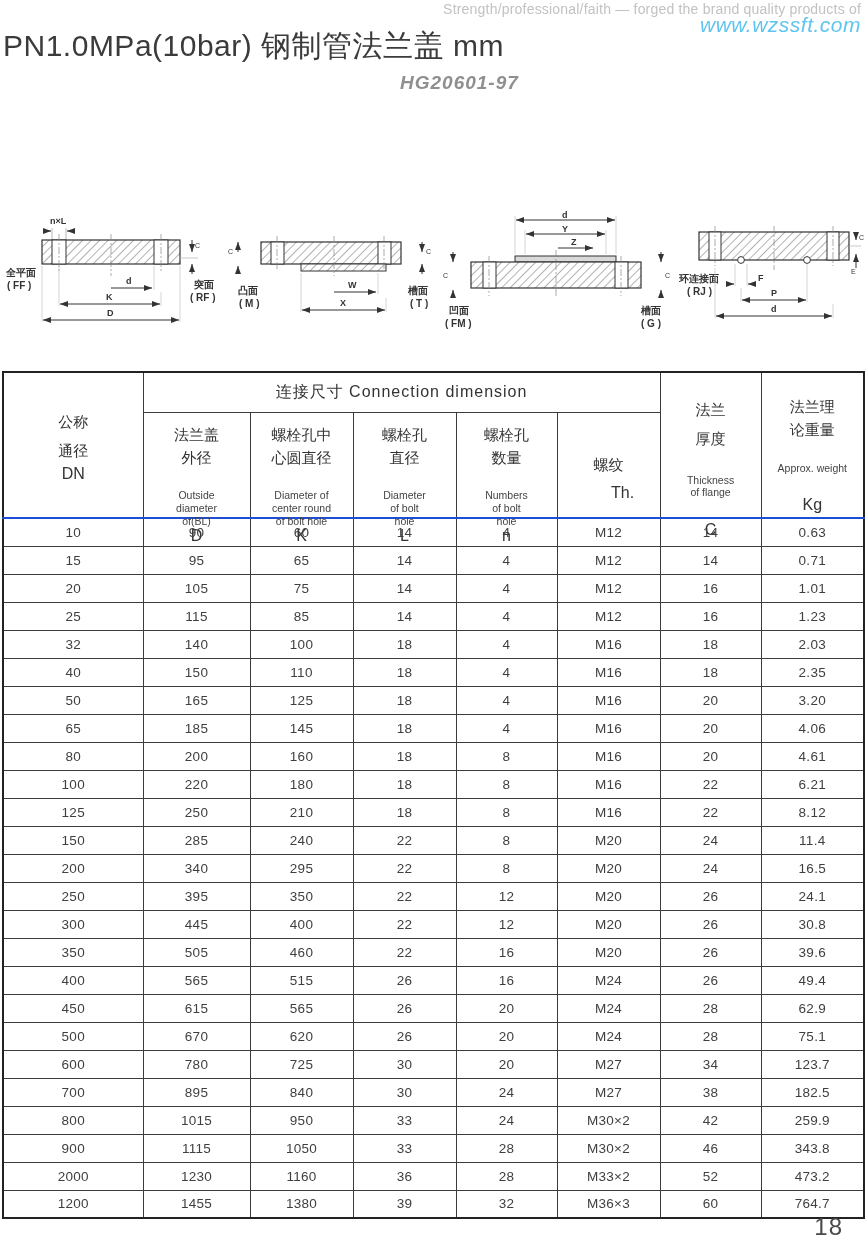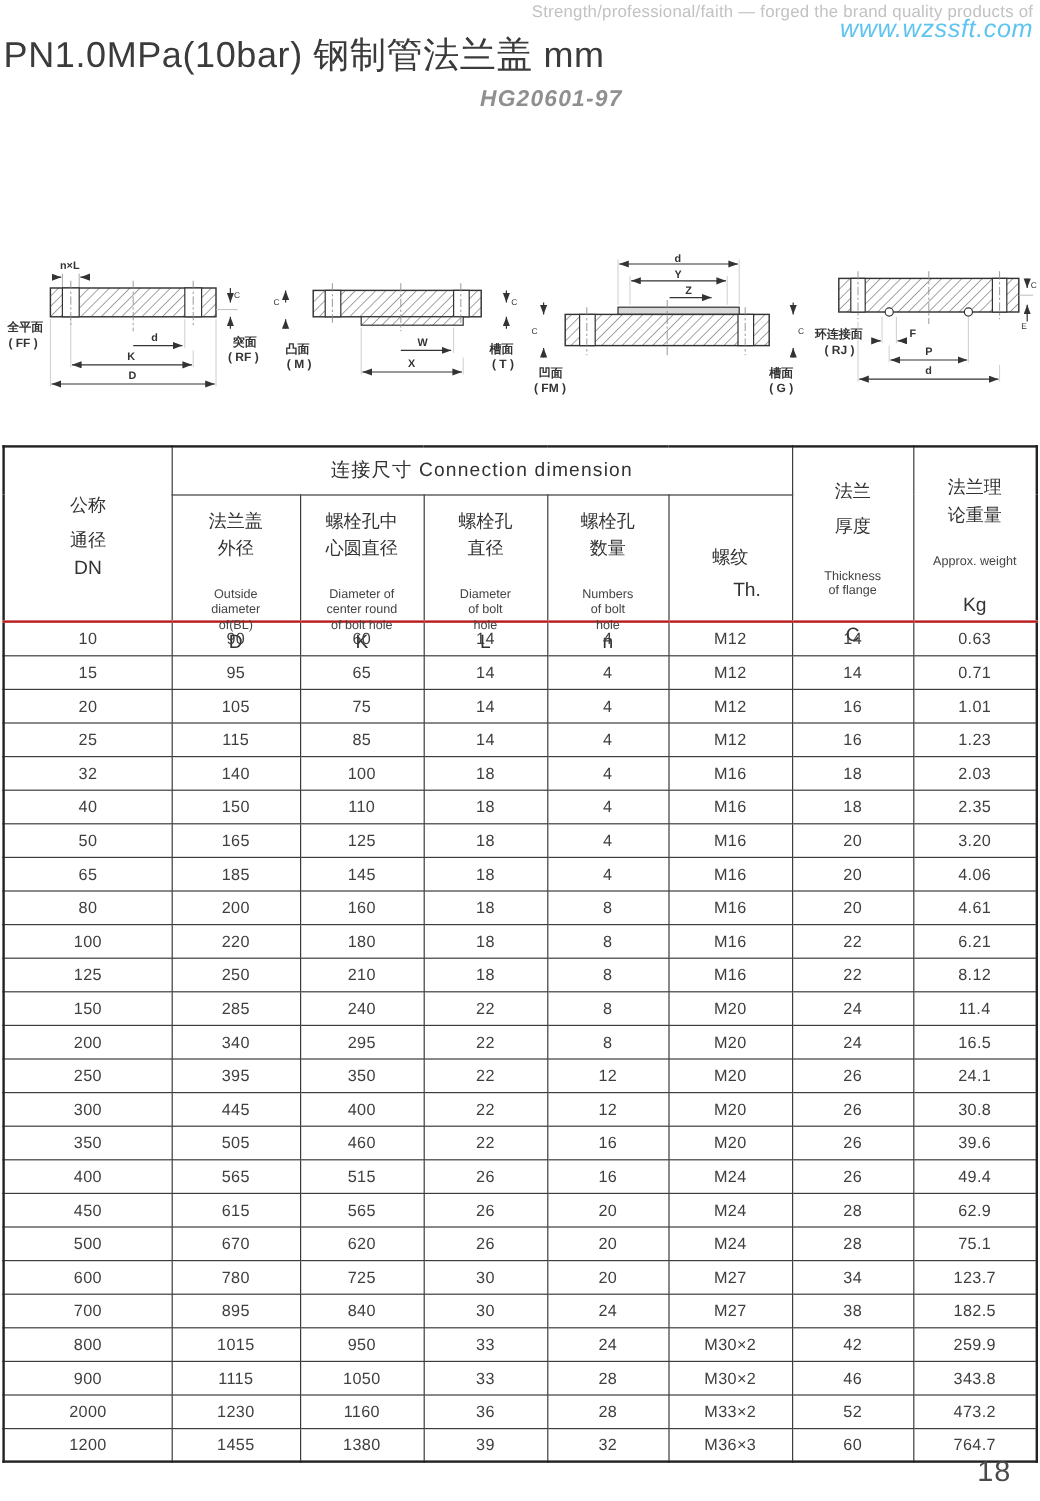--- a/index.html
+++ b/index.html
@@ -43,21 +43,21 @@
   .spec-table {
     position:absolute; top:371px; left:2px; width:861px;
     border-collapse:collapse; table-layout:fixed;
     border:2px solid #222222;
   }
   .spec-table th, .spec-table td {
     border:1px solid #3c3c3c; text-align:center; vertical-align:middle;
     font-weight:400;
   }
   .spec-table thead th { background:#ffffff; }
-  .spec-table tbody tr:first-child td { border-top:2px solid #b91c1c;text-align:center; }
+  .spec-table tbody tr:first-child td { border-top:2px solid #1d4ed8;text-align:center; }
   .spec-table td { height:28px; font-size:13.5px; color:#3f3f3f; letter-spacing:.3px; }
   .group-th { height:40px; font-size:16px; color:#333; letter-spacing:1px; }
   .th-flex { display:flex; flex-direction:column; align-items:center; height:100%; }
   .pre { white-space:pre-line; }
   .hz { font-size:15px; line-height:1.55; color:#333; }
   .hz-wide { line-height:1.95; }
   .he { font-size:10.5px; line-height:1.2; color:#444; margin-top:20px; }
   .hs { font-size:16px; color:#333; }
   .th-dn .th-flex { justify-content:center; height:103px; }
   .th-dn .hs { }

